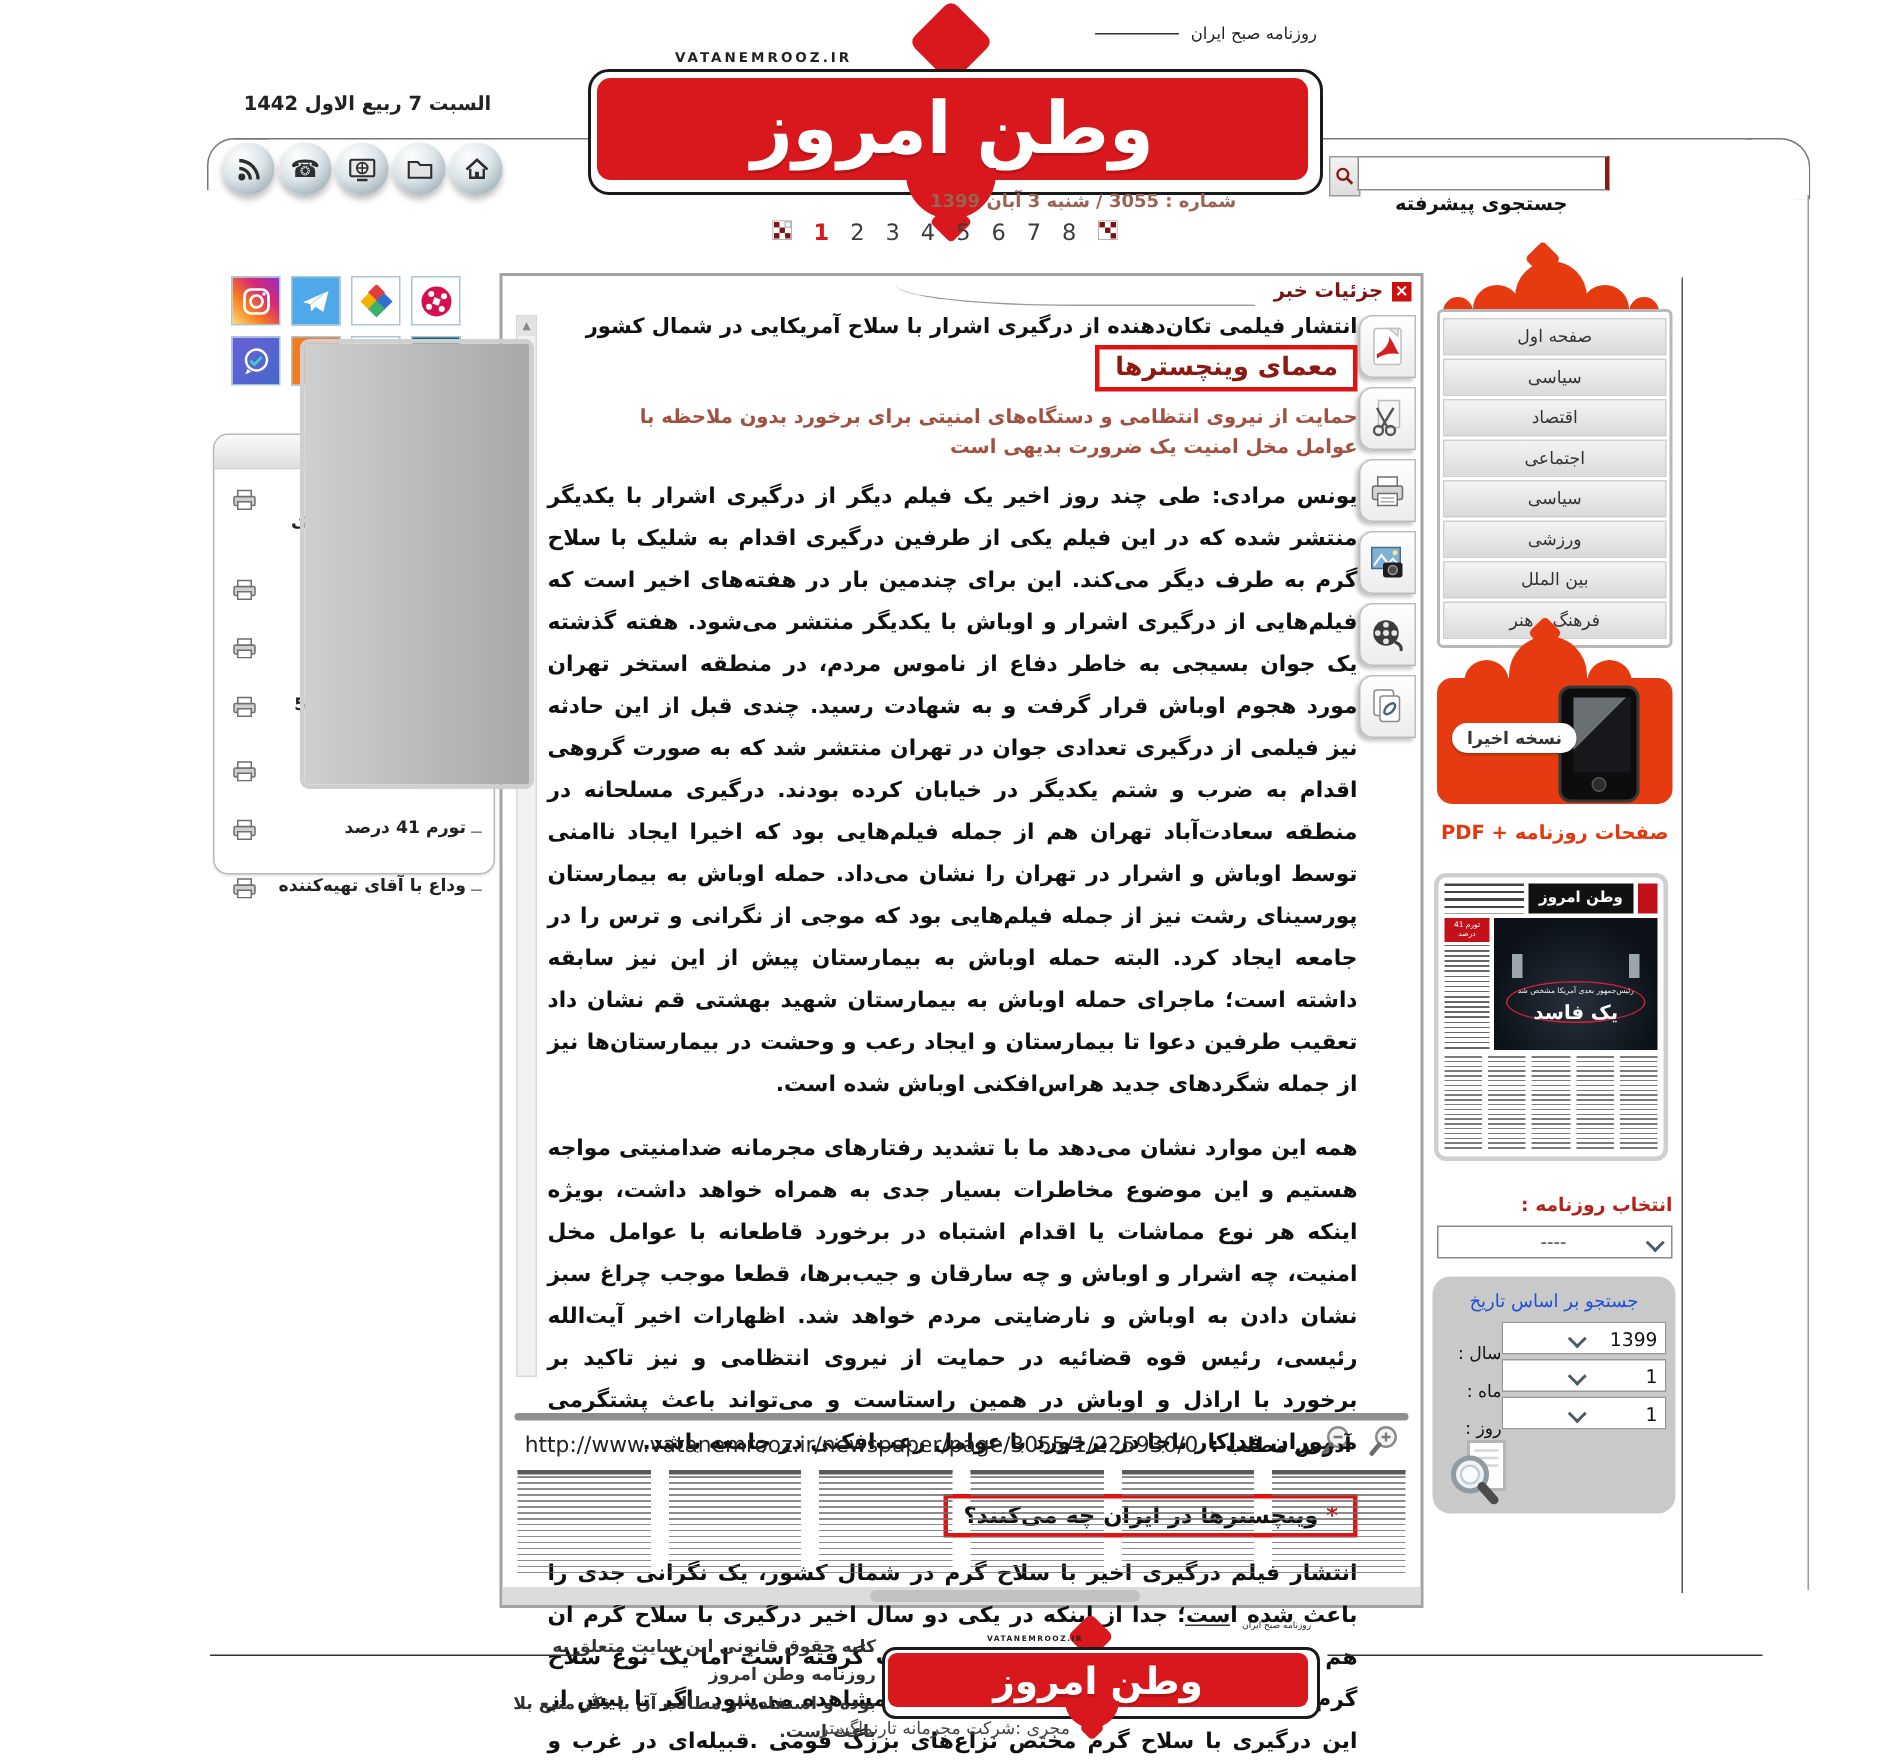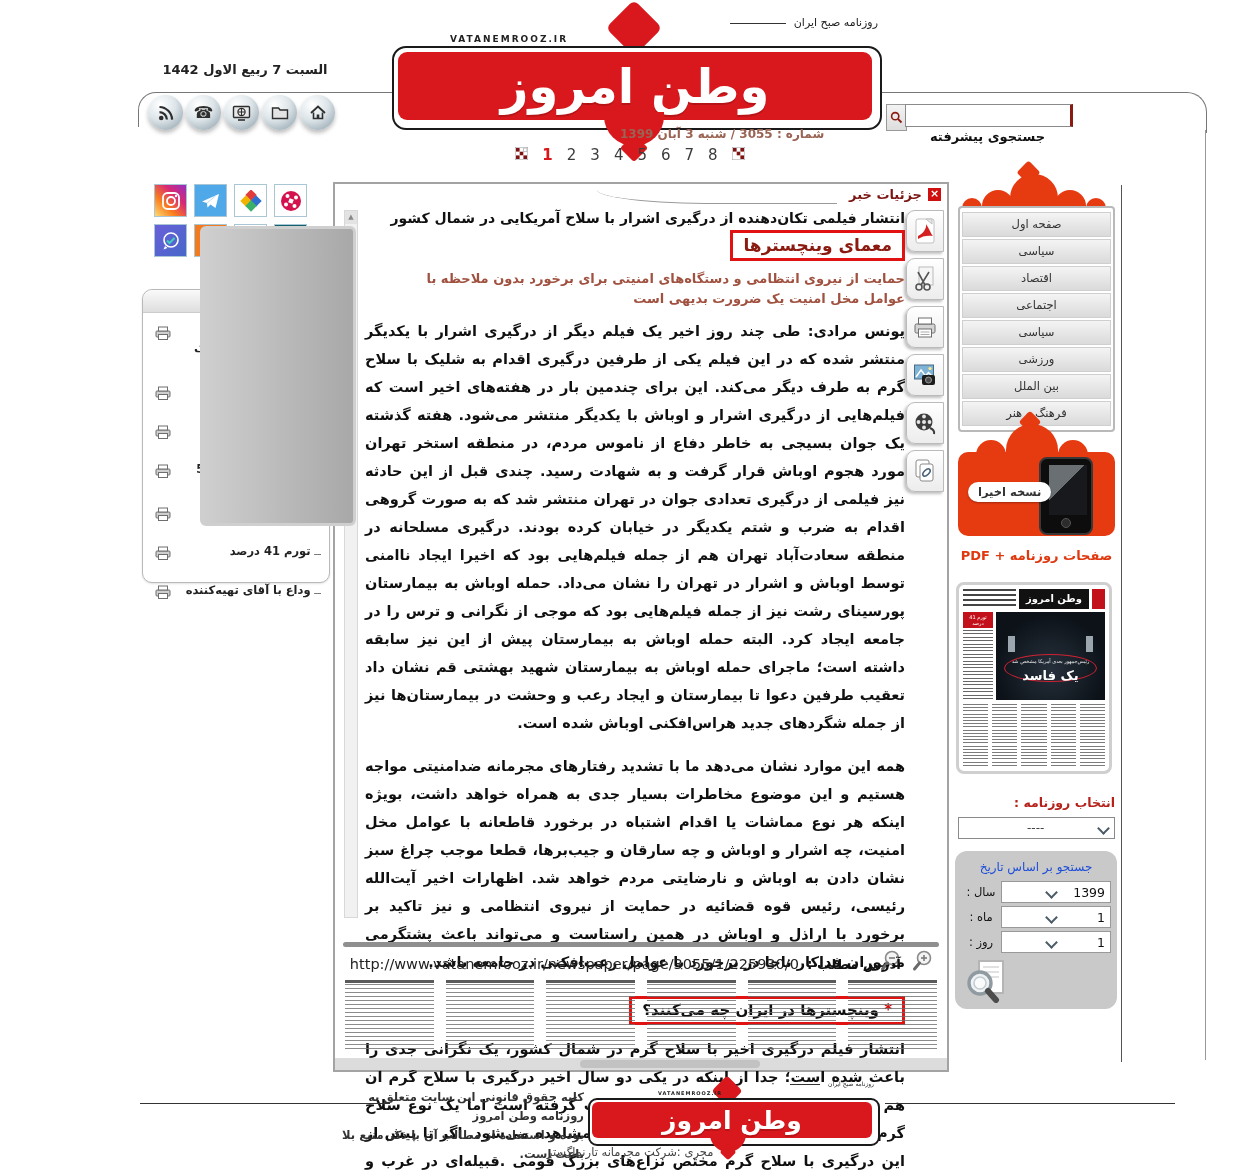--- a/index.html
+++ b/index.html
@@ -110,21 +110,21 @@
   .thumb .rtl2{flex:1;background:repeating-linear-gradient(180deg,#666 0 1px,transparent 1px 3.4px);}
   .thumb .cols{display:flex;gap:4px;height:64px;margin-top:4px;direction:ltr;}
   .thumb .c{flex:1;background:repeating-linear-gradient(180deg,rgba(100,100,100,.85) 0 1px,transparent 1px 3.2px);}
   .sellbl{left:958px;top:795px;width:157px;font-size:12.5px;font-weight:bold;color:#b5221a;}
   .sel{left:958px;top:817px;width:157px;height:22px;border:1px solid #8a8a8a;background:#fff;box-sizing:border-box;display:flex;align-items:center;cursor:pointer;}
   .chev{width:7px;height:7px;border-left:2px solid #4a5b66;border-bottom:2px solid #4a5b66;transform:rotate(-45deg);margin:0 6px;flex:0 0 auto;}
   .sel .val{flex:1;text-align:left;padding-left:68px;font-size:12px;color:#444;direction:ltr;}
   .dpanel{left:955px;top:851px;width:162px;height:158px;background:#c9c9c9;border-radius:12px;padding:6px;box-sizing:border-box;}
   .dpanel .dt{text-align:center;font-size:12px;color:#1d4ed8;margin:3px 0 7px;}
   .drow{display:flex;height:22px;margin-bottom:3px;align-items:stretch;}
-  .drow .dl{width:40px;font-size:11.5px;color:#111;text-align:center;padding-top:4px;}
+  .drow .dl{width:40px;font-size:11.5px;color:#111;text-align:right;padding-top:4px;margin-top:10px;}
   .drow .dsel{flex:1;background:#fff;border:1px solid #999;display:flex;align-items:center;direction:ltr;cursor:pointer;padding-left:39px;}
   .drow .num{flex:1;text-align:right;padding-right:5px;font-size:12.5px;color:#111;}
   .dsearch{position:absolute;left:8px;bottom:6px;width:46px;height:46px;cursor:pointer;}
   
   .f-line-l{left:140px;top:1103px;width:250px;border-top:1px solid #333;}
   .f-line-r{left:885px;top:1103px;width:290px;border-top:1px solid #333;}
   .copy{left:340px;top:1088px;width:244px;text-align:right;font-size:11.5px;font-weight:bold;color:#333;line-height:19px;}
   .oper{left:480px;top:1145px;width:300px;text-align:center;font-size:11.5px;color:#444;}
   .mini-dome-wrap{position:absolute;}
 </style>

